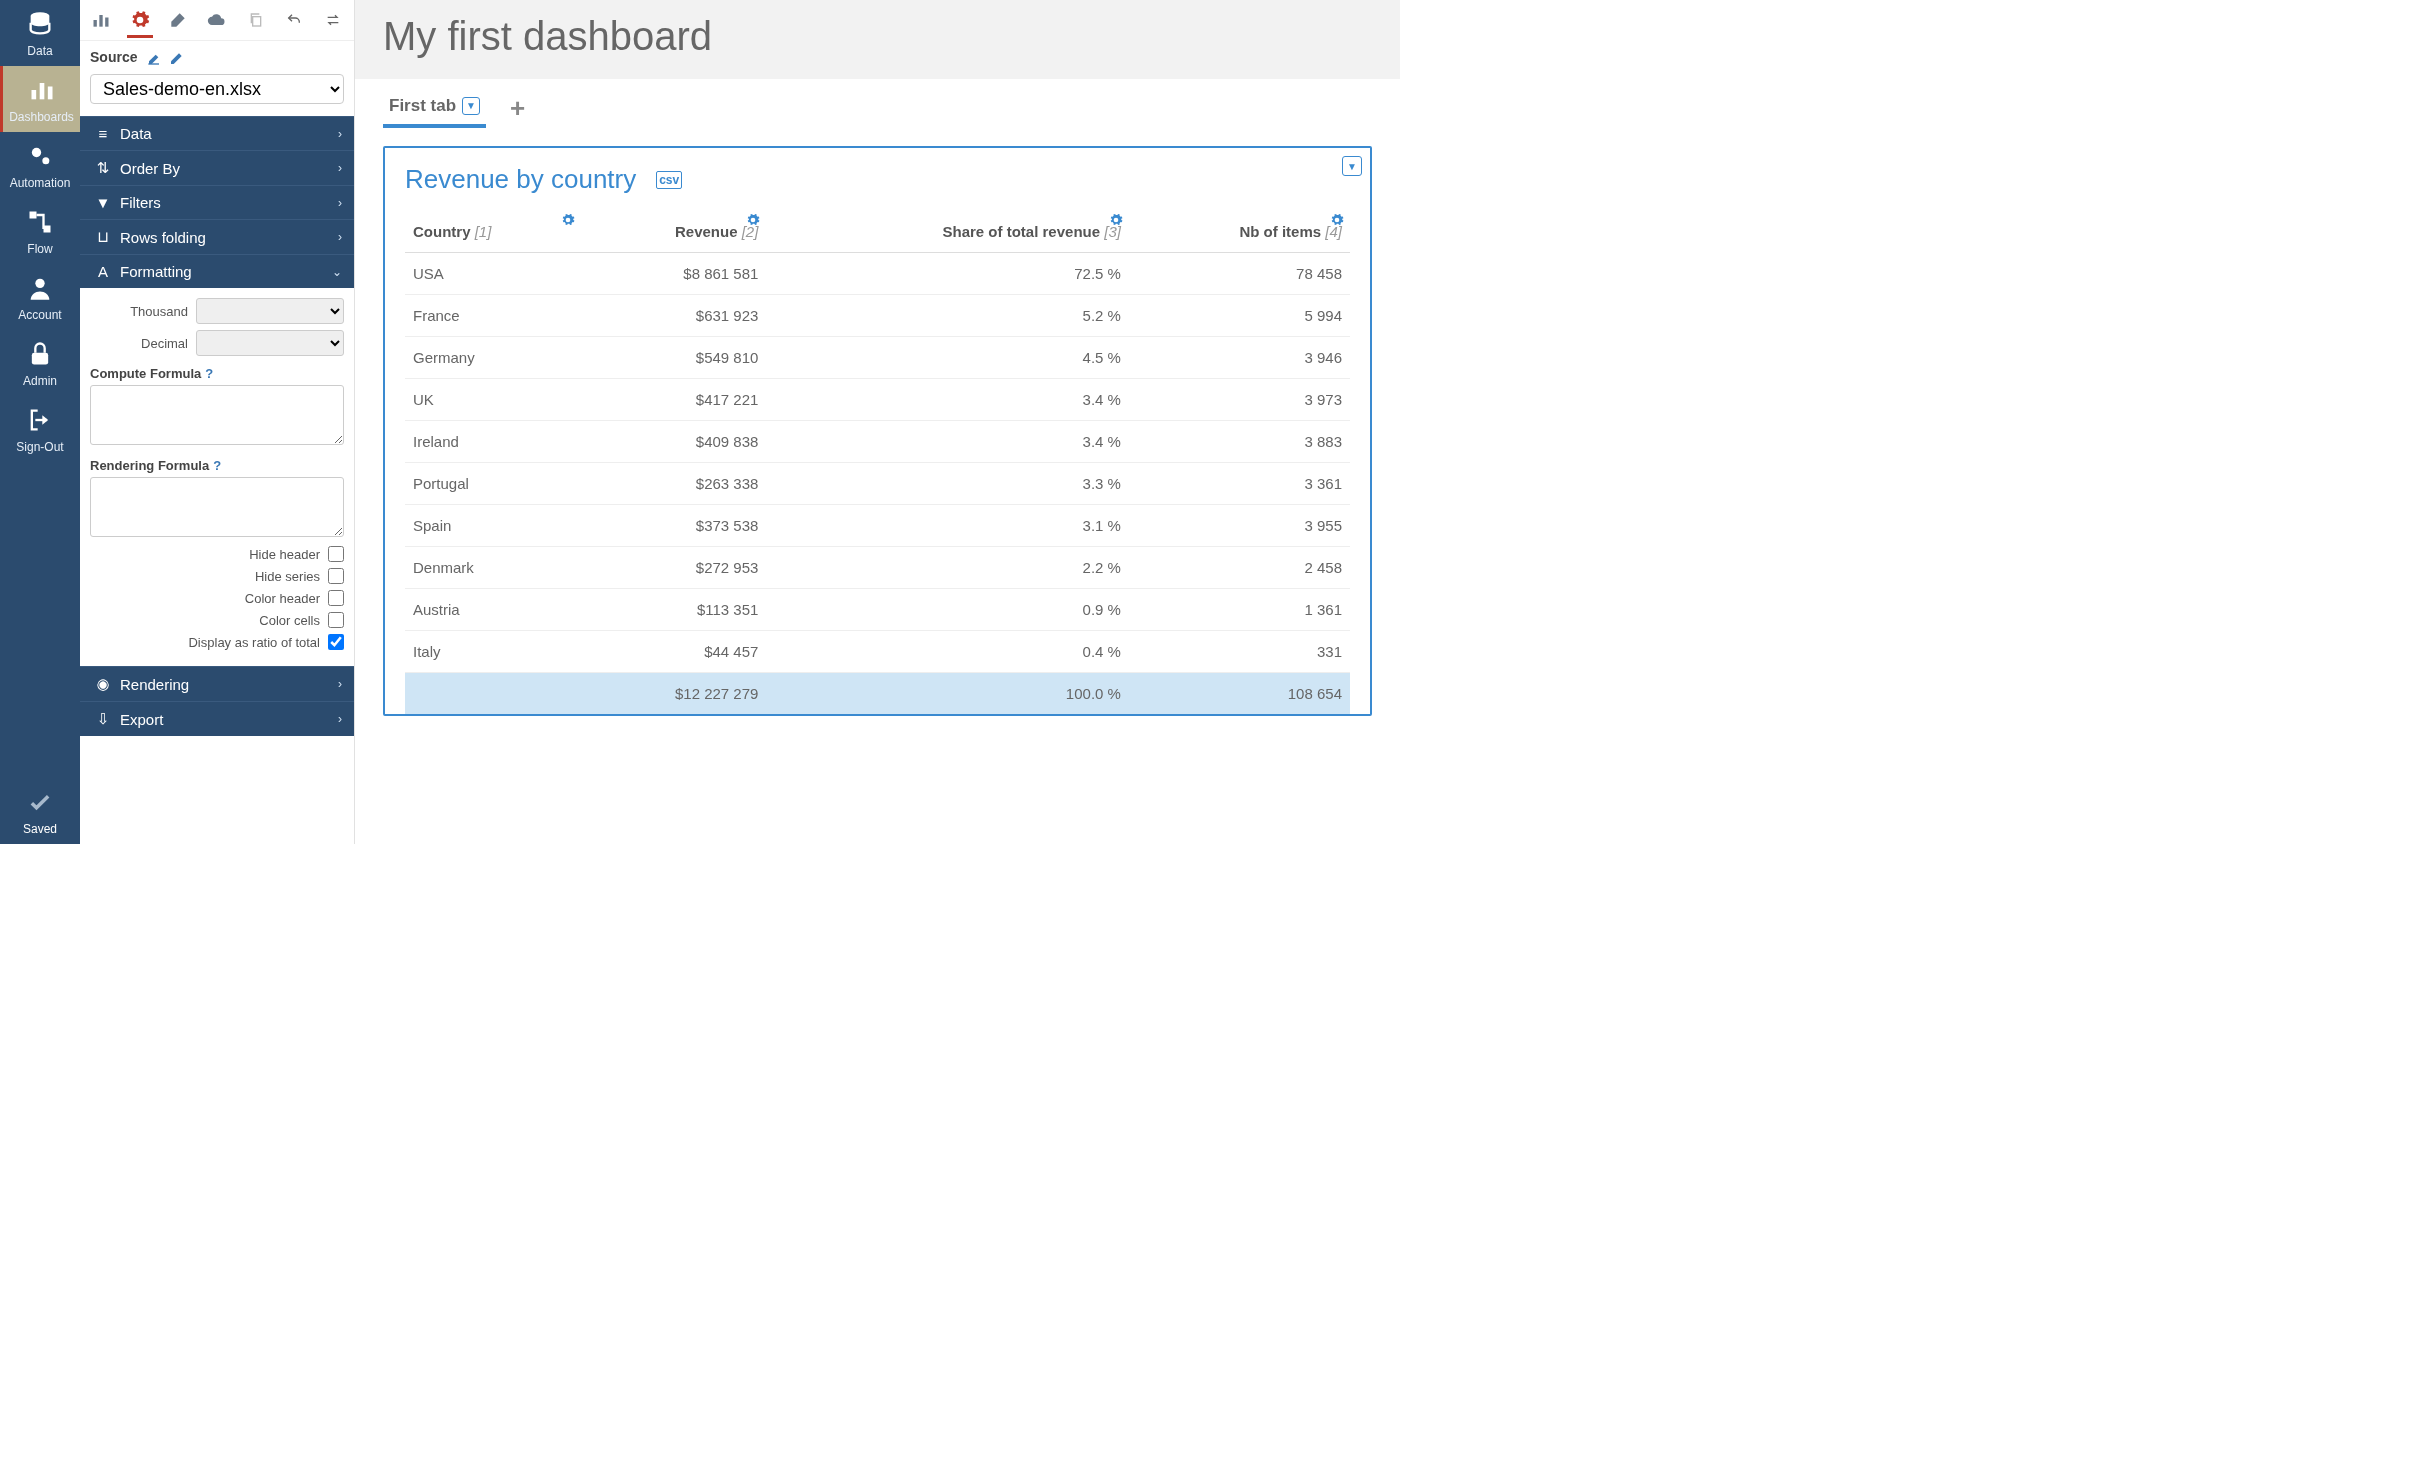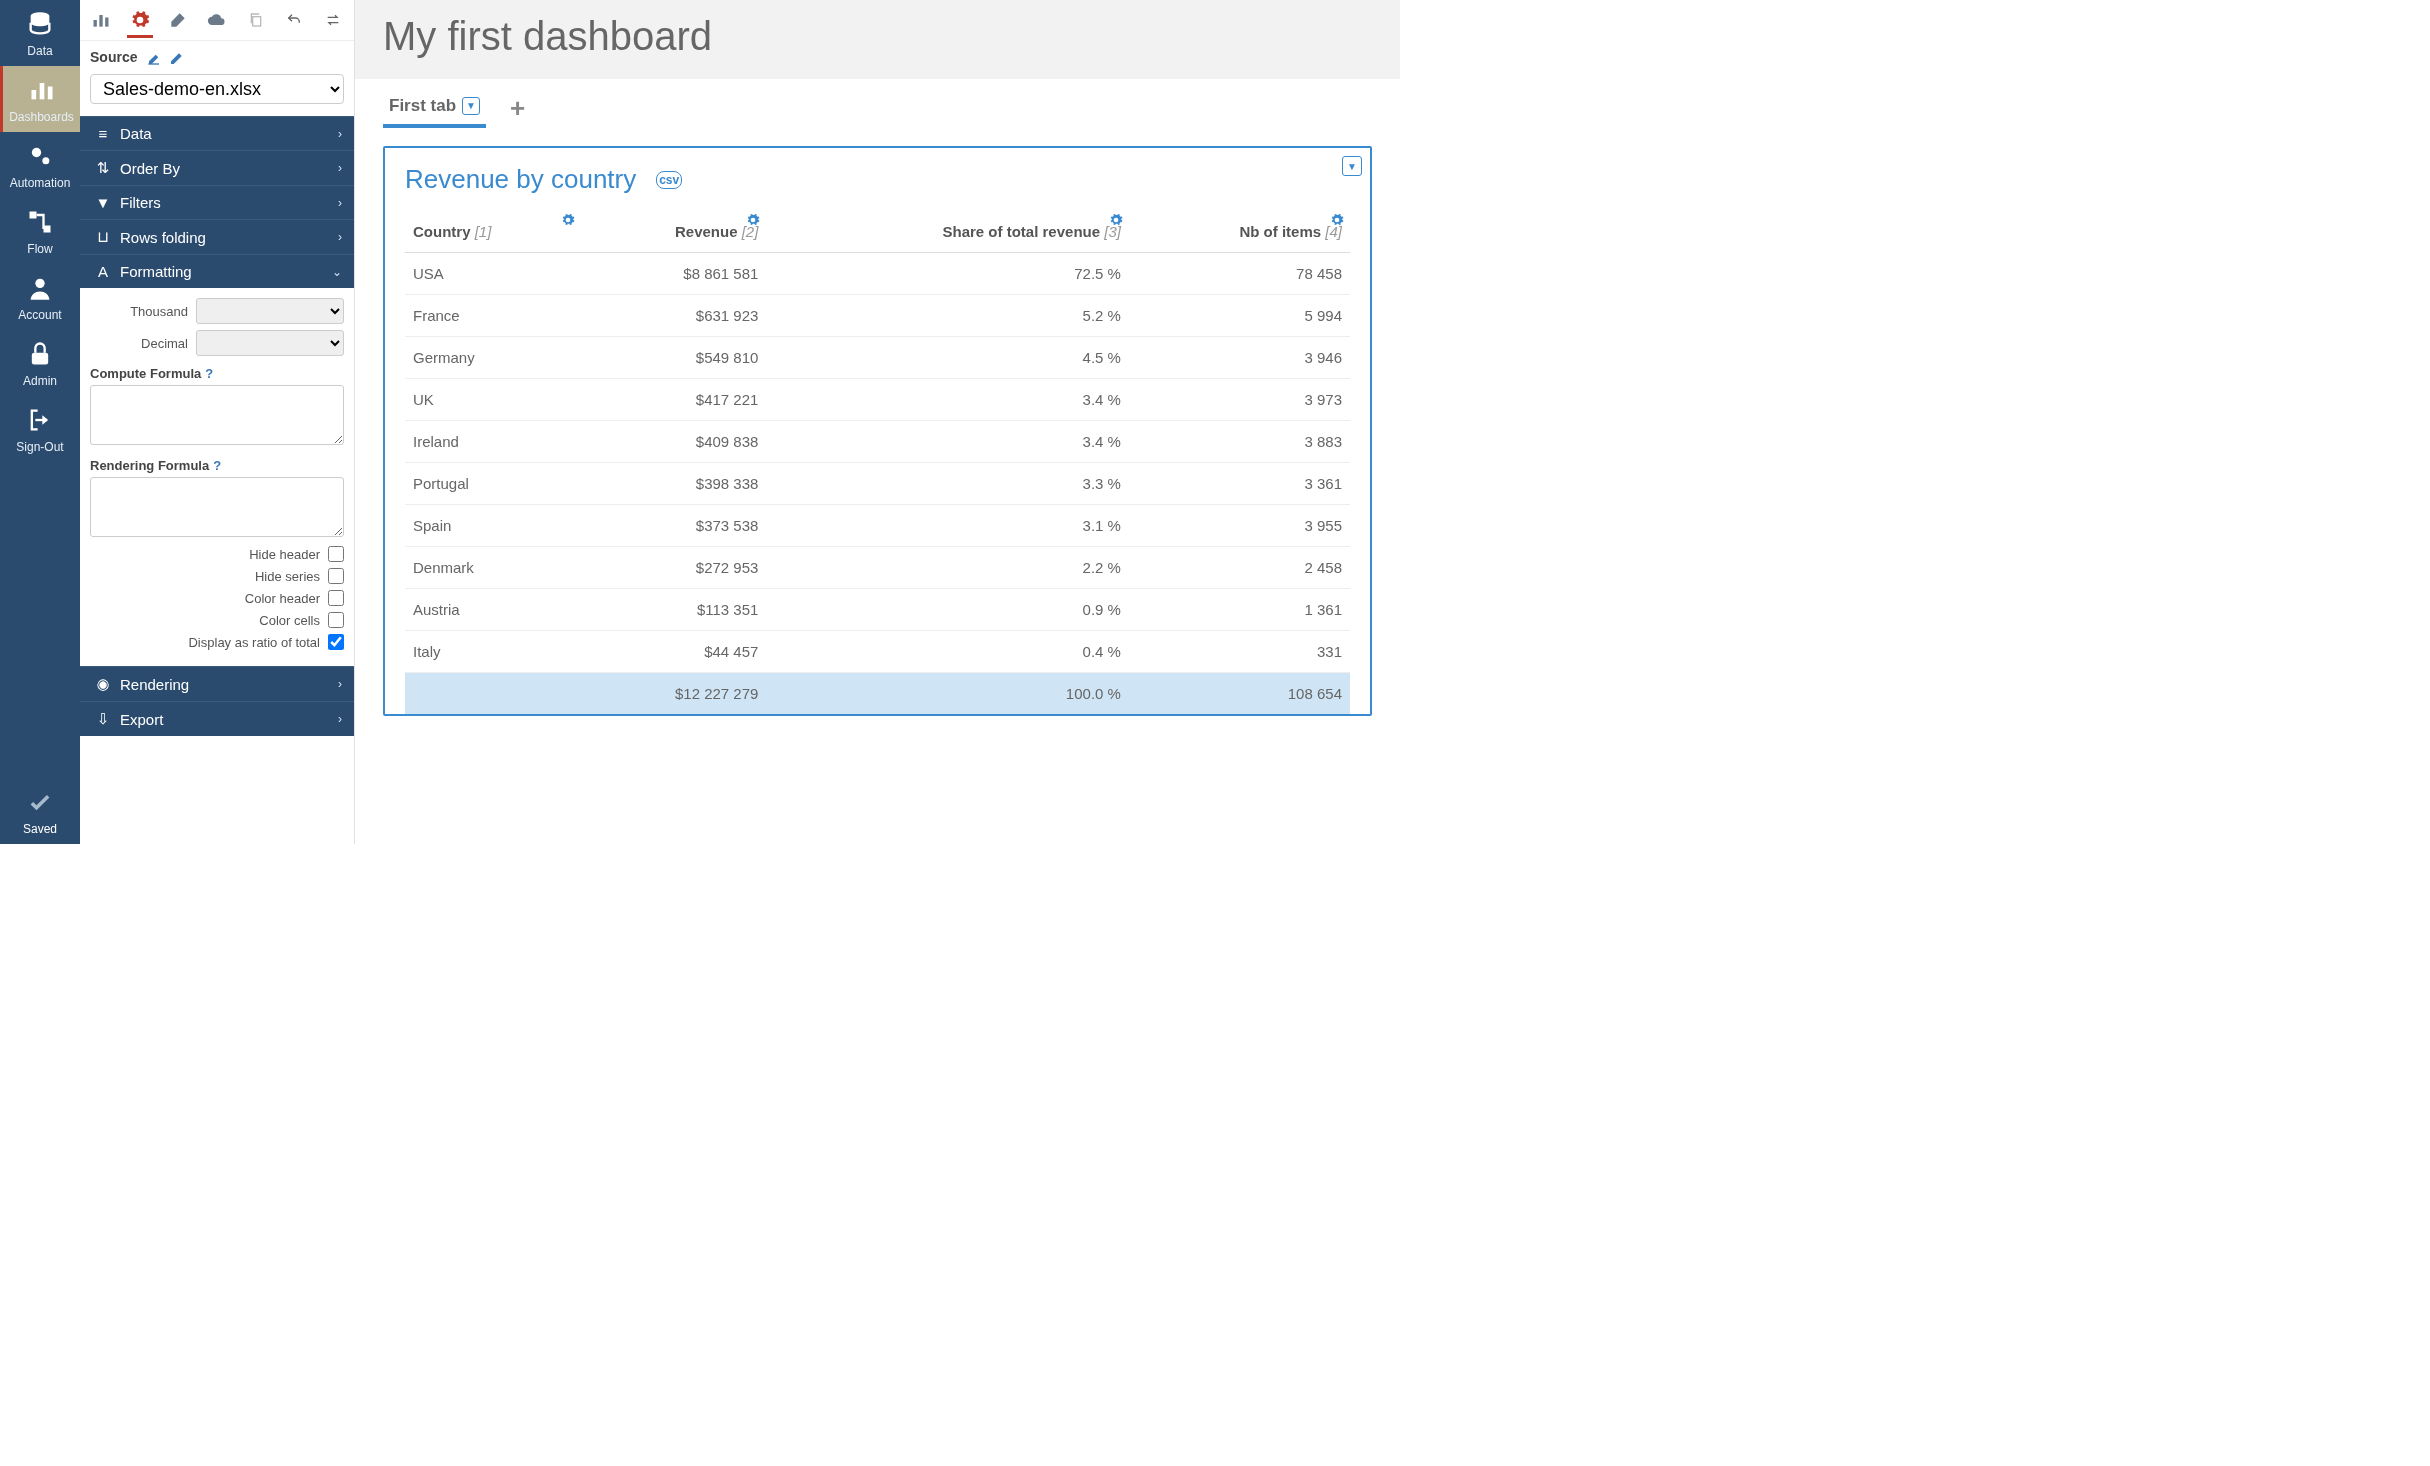--- a/index.html
+++ b/index.html
@@ -50,21 +50,21 @@
   .canvas { background: #fff; flex: 1; padding: 0 0 20px; }
   .tabsbar { display: flex; align-items: center; gap: 24px; padding: 14px 28px 0; }
   .dtab { display: flex; align-items: center; gap: 6px; border-bottom: 4px solid #3a8ad0; padding: 2px 6px 8px; color: #666; font-weight: 600; font-size: 17px; }
   .dtab .dd { width: 18px; height: 18px; border: 1px solid #3a8ad0; border-radius: 3px; display: flex; align-items: center; justify-content: center; color: #3a8ad0; font-size: 10px; }
   .addtab { color: #888; font-size: 26px; font-weight: bold; cursor: pointer; padding-bottom: 4px;}
 
   .widget { margin: 18px 28px 0; border: 2px solid #3a8ad0; border-radius: 2px; padding: 16px 20px 0; position: relative; }
   .widget-title { color: #3a8ad0; font-size: 26px; font-weight: 400; }
   .widget-tools { position: absolute; top: 8px; right: 8px; }
   .widget-tools .dd { width: 20px; height: 20px; border: 1px solid #3a8ad0; border-radius: 3px; display:flex;align-items:center;justify-content:center;color:#3a8ad0;font-size:10px;cursor:pointer;}
-  .csv-icon { display:inline-block; margin-left: 16px; vertical-align: 4px; color:#3a8ad0; font-size:12px; border:1px solid #3a8ad0; padding:1px 2px; border-radius:8px; font-weight:bold;}
+  .csv-icon { display:inline-block; margin-left: 16px; vertical-align: 4px; color:#3a8ad0; font-size:12px; border:1px solid #3a8ad0; padding:1px 2px; border-radius:2px; font-weight:bold;}
 
   table.data { width: 100%; border-collapse: collapse; margin-top: 18px; }
   table.data th { text-align: left; font-weight: 600; color: #555; padding: 10px 8px 12px; border-bottom: 1px solid #ddd; position: relative; font-size: 15px;}
   table.data th .idx { font-style: italic; color: #999; font-weight: normal; }
   table.data th .gear { position: absolute; top: 0; right: 6px; color: #3a8ad0; cursor:pointer; }
   table.data th.r, table.data td.r { text-align: right; }
   table.data td { padding: 12px 8px; border-bottom: 1px solid #eee; color: #666; font-size: 15px;}
   table.data tr.total td { background: #cfe5f5; font-weight: 500; border-bottom: none; }
 </style>
 </head>
@@ -332,21 +332,21 @@
                 <td class="r">3 973</td>
               </tr>
               <tr>
                 <td>Ireland</td>
                 <td class="r">$409 838</td>
                 <td class="r">3.4 %</td>
                 <td class="r">3 883</td>
               </tr>
               <tr>
                 <td>Portugal</td>
-                <td class="r">$398 338</td>
+                <td class="r">$263 338</td>
                 <td class="r">3.3 %</td>
                 <td class="r">3 361</td>
               </tr>
               <tr>
                 <td>Spain</td>
                 <td class="r">$373 538</td>
                 <td class="r">3.1 %</td>
                 <td class="r">3 955</td>
               </tr>
               <tr>

